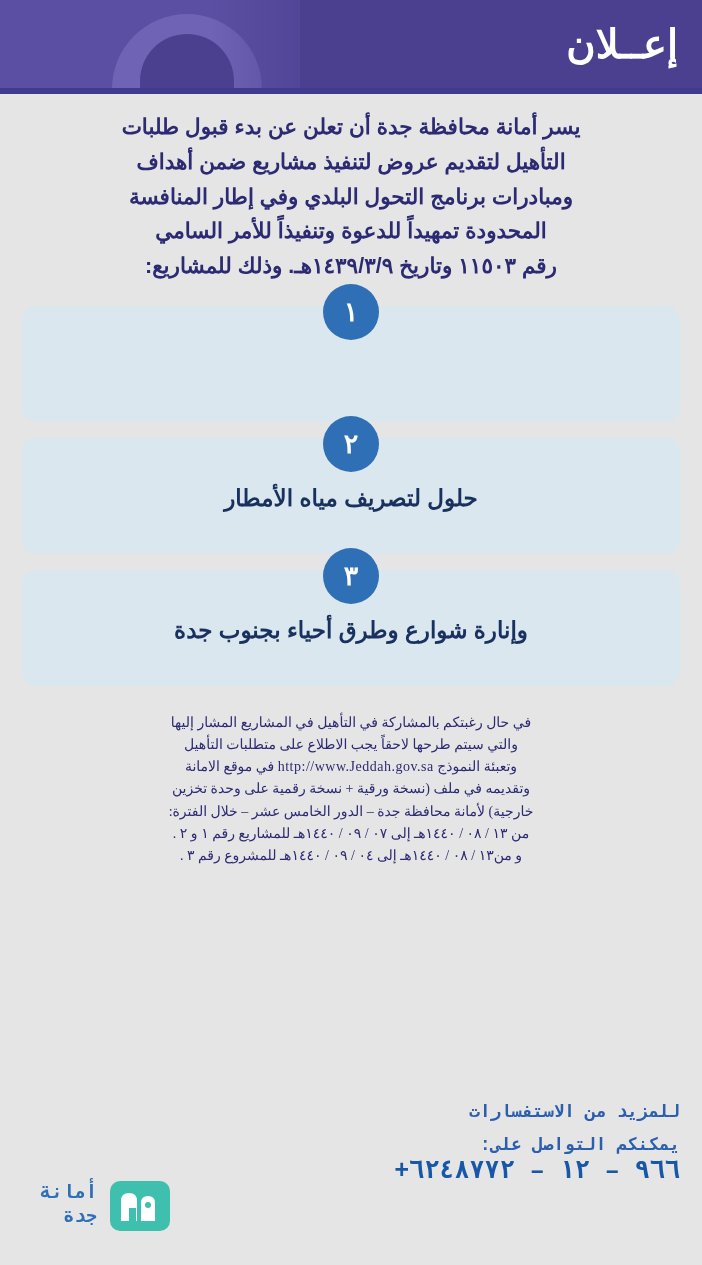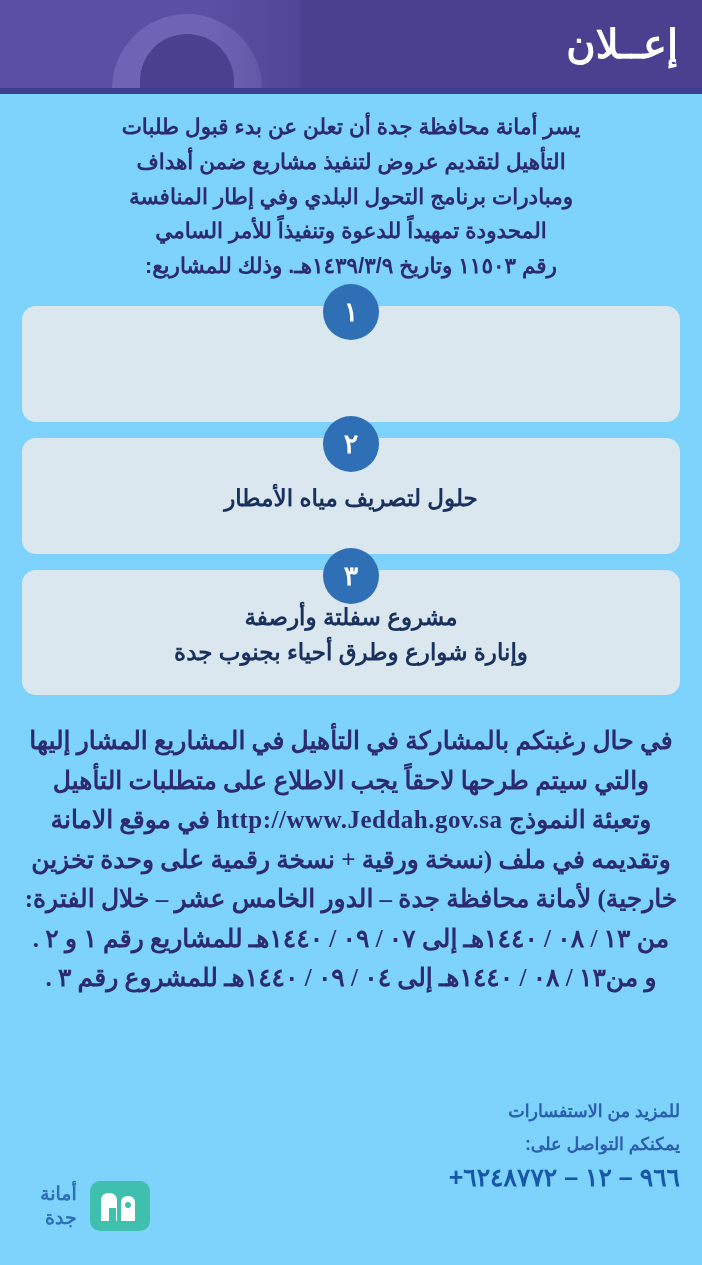--- a/index.html
+++ b/index.html
@@ -11,21 +11,21 @@
     width: 702px;
     height: 1265px;
     font-family: "Liberation Sans", sans-serif;
     position: relative;
     overflow: hidden;
   }
   .page {
     width: 702px;
     height: 1265px;
     position: relative;
-    background: #7dd3fc;
+    background: #e5e5e5;
     box-sizing: border-box;
   }
 
   
   .banner {
     position: relative;
     width: 702px;
     height: 88px;
     background: #4b3f8f;
     overflow: hidden;
@@ -141,22 +141,22 @@
     text-align: center;
     direction: rtl;
   }
   .project .ptext span { display: block; white-space: nowrap; }
 
   
   .para {
     margin-top: 26px;
     color: #2b2a72;
     font-family: "Liberation Serif", serif;
-    font-size: 25px;
-    font-weight: bold;
+    font-size: 14px;
+    font-weight: normal;
     line-height: 1.58;
     direction: rtl;
     text-align: justify;
   }
   .para .pline { display: block; white-space: nowrap; }
   .para .pline.c { text-align: center; }
   .para .url {
     font-family: "Liberation Serif", serif;
     direction: ltr;
     unicode-bidi: embed;
@@ -164,39 +164,40 @@
     text-align: right;
   }
 
   
   .footer {
     position: absolute;
     right: 0;
     bottom: 0;
     width: 702px;
     height: 170px;
+    font-family: Liberation Mono, monospace;
   }
   .footer-contact {
     position: absolute;
     right: 22px;
     top: 6px;
     color: #1f5fae;
     direction: rtl;
     text-align: right;
   }
   .footer-contact .fc1 {
     font-size: 17.5px;
     font-weight: bold;
     margin-bottom: 12px;
     color: #2b5fae;
   }
   .footer-contact .fc2 {
     font-size: 17.5px;
     font-weight: bold;
-    margin-bottom: 8px;
+    margin-bottom: 0;
     color: #2b5fae;
   }
   .footer-contact .phone {
     font-size: 25px;
     font-weight: bold;
     color: #1657a8;
     direction: ltr;
     text-align: right;
     letter-spacing: 1px;
     margin-left: 43px;
@@ -258,21 +259,20 @@
       <div class="project">
         <div class="num">٢</div>
         <div class="ptext">
           <span>حلول لتصريف مياه الأمطار</span>
         </div>
       </div>
 
       <div class="project">
         <div class="num">٣</div>
         <div class="ptext">
-          <span>مشروع سفلتة وأرصفة</span>
           <span>وإنارة شوارع وطرق أحياء بجنوب جدة</span>
         </div>
       </div>
 
     </div>
 
     <div class="para">
       <span class="pline c">في حال رغبتكم بالمشاركة في التأهيل في المشاريع المشار إليها</span>
       <span class="pline c">والتي سيتم طرحها لاحقاً يجب الاطلاع على متطلبات التأهيل</span>
       <span class="pline c">

